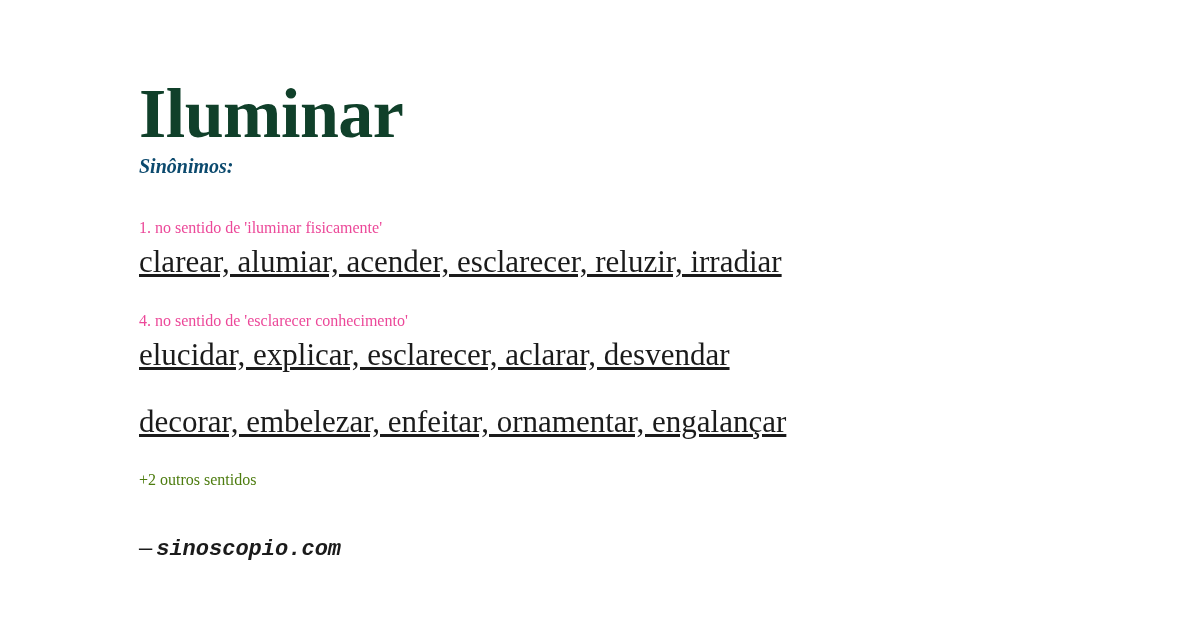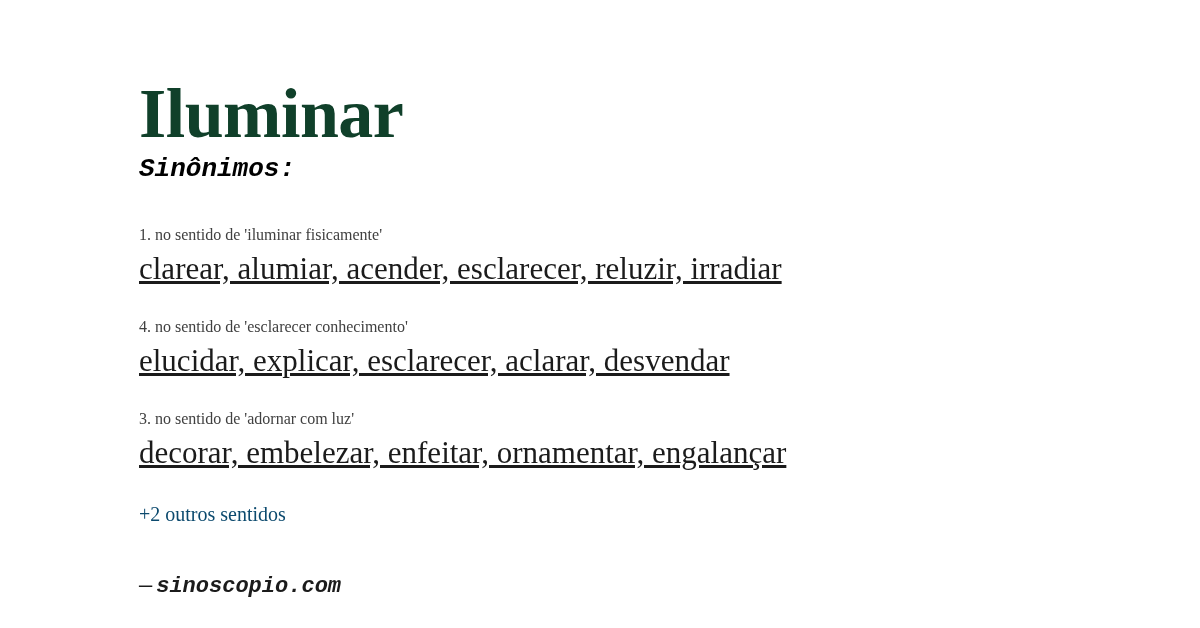--- a/index.html
+++ b/index.html
@@ -31,65 +31,65 @@
     font-family: "Liberation Serif", "DejaVu Serif", serif;
     font-size: 70px;
     font-weight: bold;
     line-height: 1.02;
     letter-spacing: -0.5px;
     color: #10402a;
   }
 
   .subtitle {
     margin: 6px 0 0 0;
-    font-family: Liberation Mono, monospace;
-    font-size: 26px;
+    font-family: Liberation Serif, serif;
+    font-size: 20px;
     font-weight: bold;
     font-style: italic;
     line-height: 1.1;
-    color: #000000;
+    color: #0c4a6e;
   }
 
   
   .senses {
     margin-top: 41px;
   }
 
   .sense {
     margin-bottom: 30px;
   }
 
   .sense-label {
     margin: 0;
     font-family: "Liberation Serif", "DejaVu Serif", serif;
     font-size: 16px;
     font-weight: normal;
     line-height: 1.25;
-    color: #404040;
+    color: #ec4899;
     white-space: nowrap;
   }
 
   .sense-synonyms {
     margin: 5px 0 0 0;
     font-family: "Liberation Serif", "DejaVu Serif", serif;
     font-size: 31px;
     font-weight: normal;
     line-height: 1.2;
     color: #1b1b1b;
     white-space: nowrap;
     text-decoration: underline;
   }
 
   
   .more-note {
     margin: 25px 0 0 0;
     font-family: "Liberation Serif", "DejaVu Serif", serif;
-    font-size: 20px;
+    font-size: 16px;
     line-height: 1.25;
-    color: #0c4a6e;
+    color: #4d7c0f;
   }
 
   
   .attribution {
     margin: 47px 0 0 0;
     font-family: Liberation Mono, monospace;
     font-size: 22px;
     font-weight: bold;
     font-style: italic;
     line-height: 1.2;
@@ -117,21 +117,20 @@
       <p class="sense-label">1. no sentido de 'iluminar fisicamente'</p>
       <p class="sense-synonyms">clarear, alumiar, acender, esclarecer, reluzir, irradiar</p>
     </div>
 
     <div class="sense">
       <p class="sense-label">4. no sentido de 'esclarecer conhecimento'</p>
       <p class="sense-synonyms">elucidar, explicar, esclarecer, aclarar, desvendar</p>
     </div>
 
     <div class="sense">
-      <p class="sense-label">3. no sentido de 'adornar com luz'</p>
       <p class="sense-synonyms">decorar, embelezar, enfeitar, ornamentar, engalançar</p>
     </div>
 
   </div>
 
   <p class="more-note">+2 outros sentidos</p>
 
   <p class="attribution">
     <span class="dash">—</span><span>sinoscopio.com</span>
   </p>

